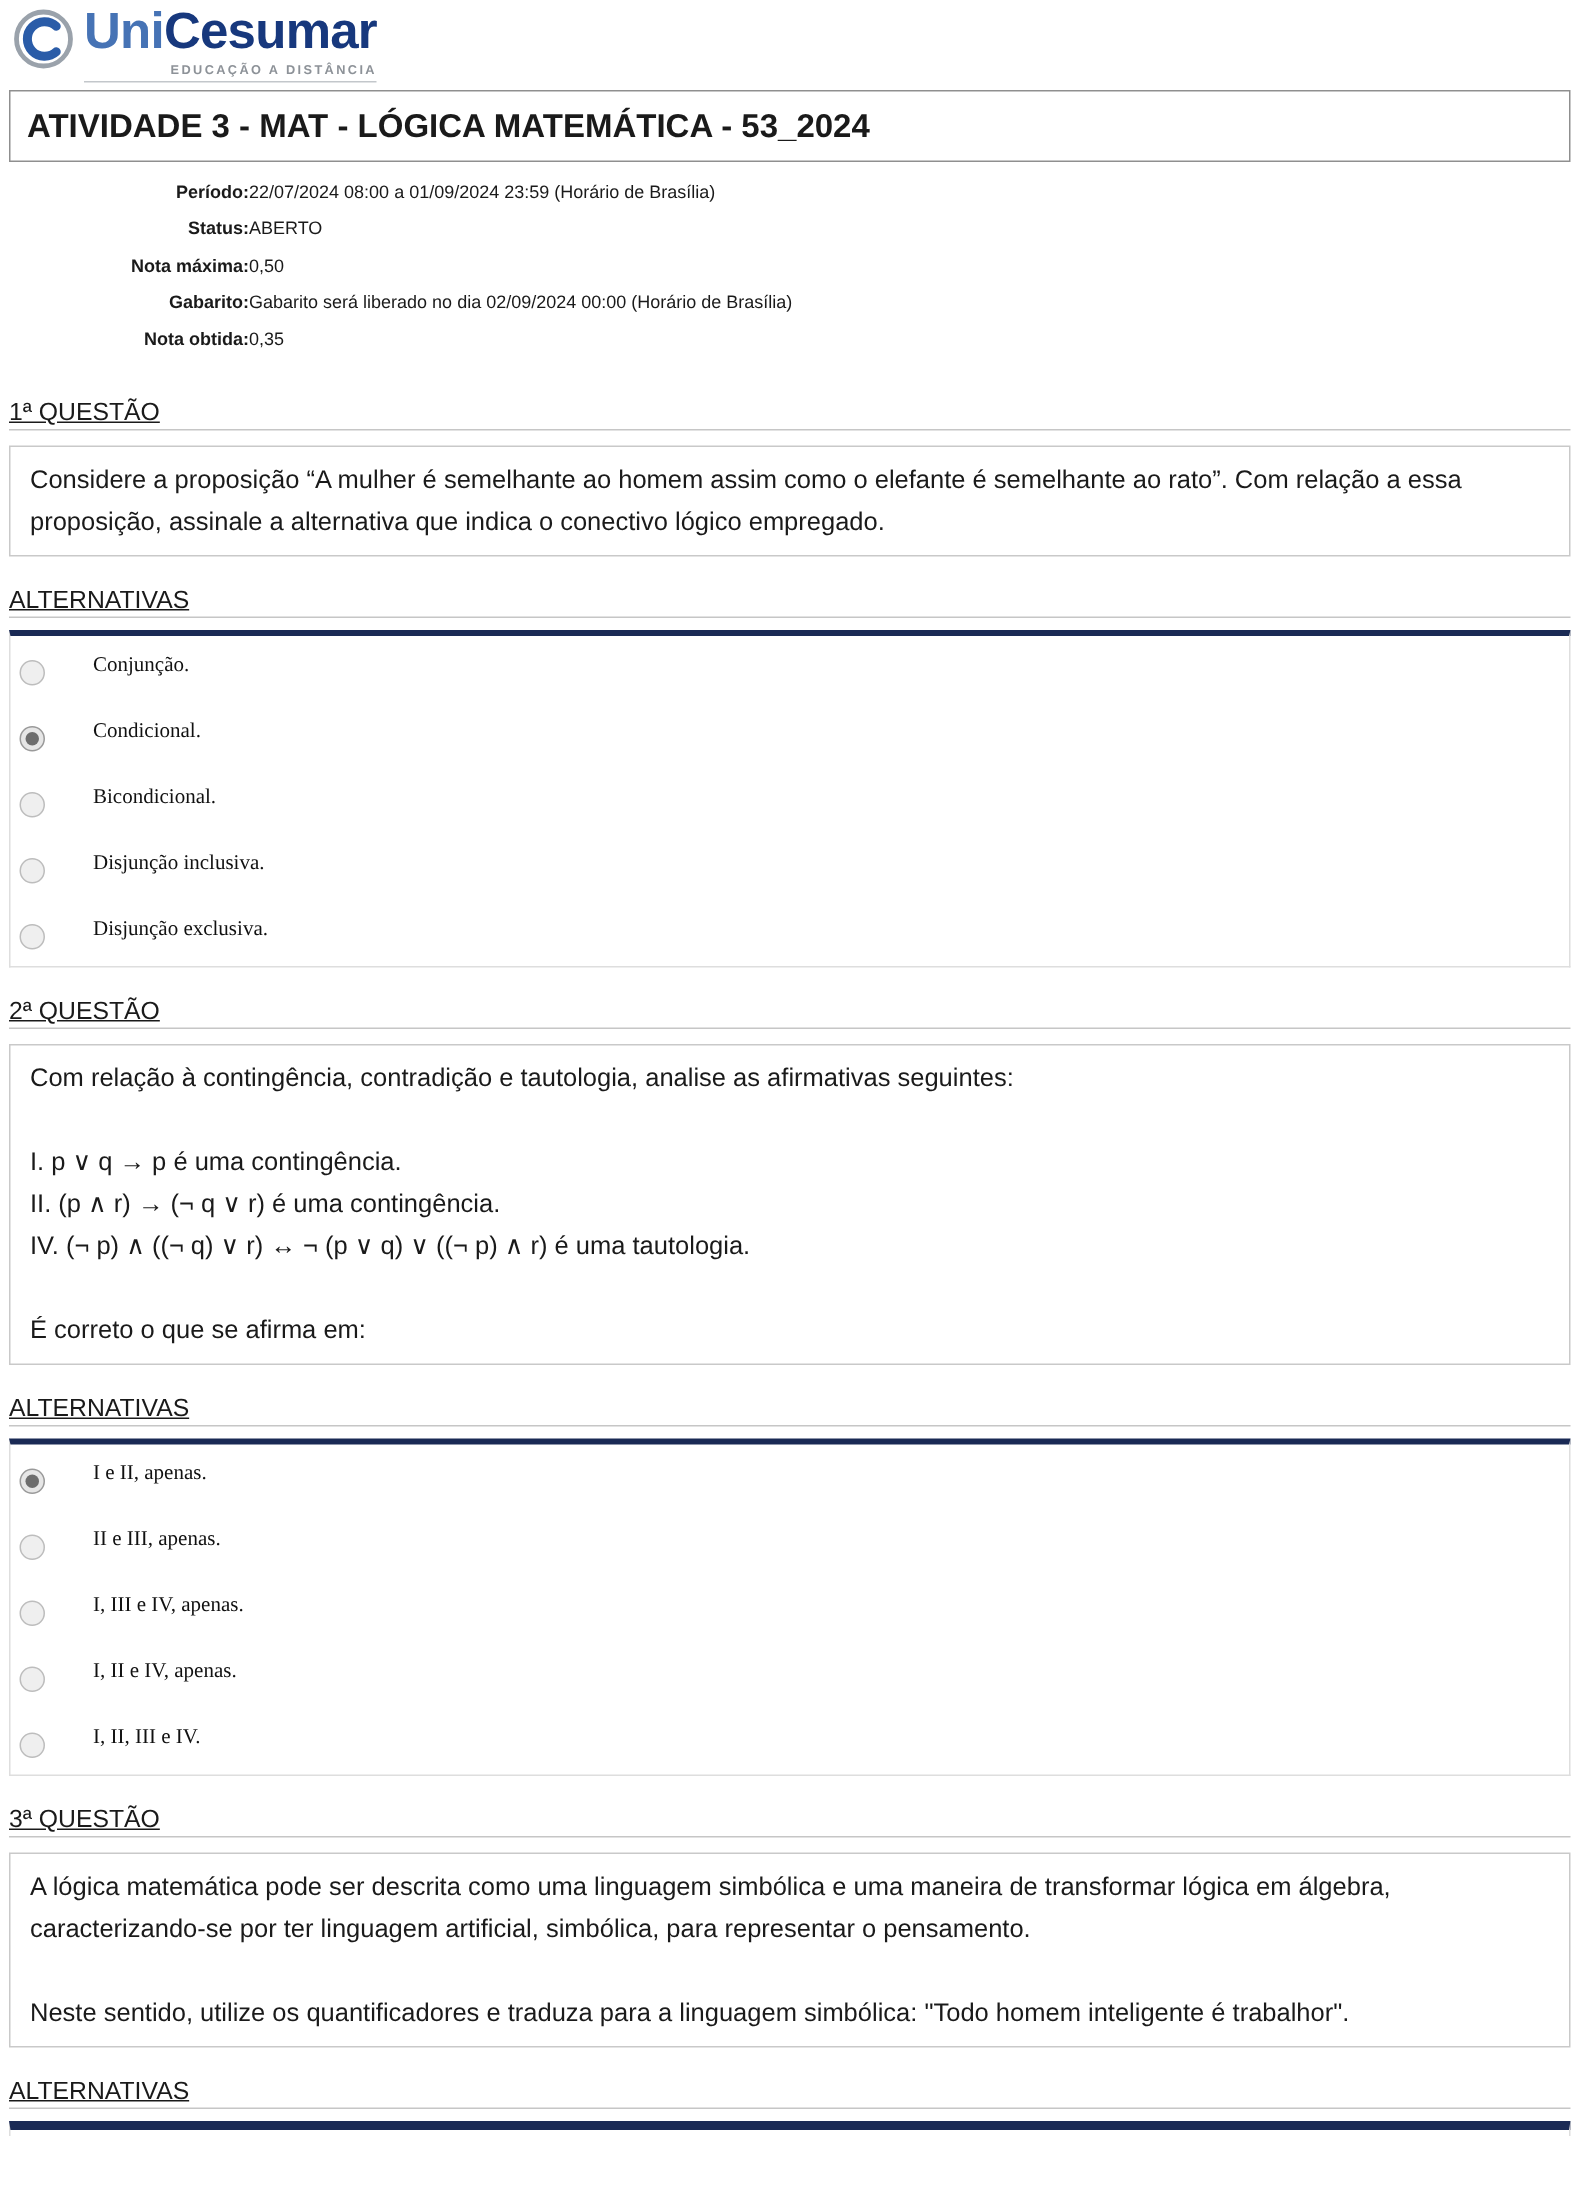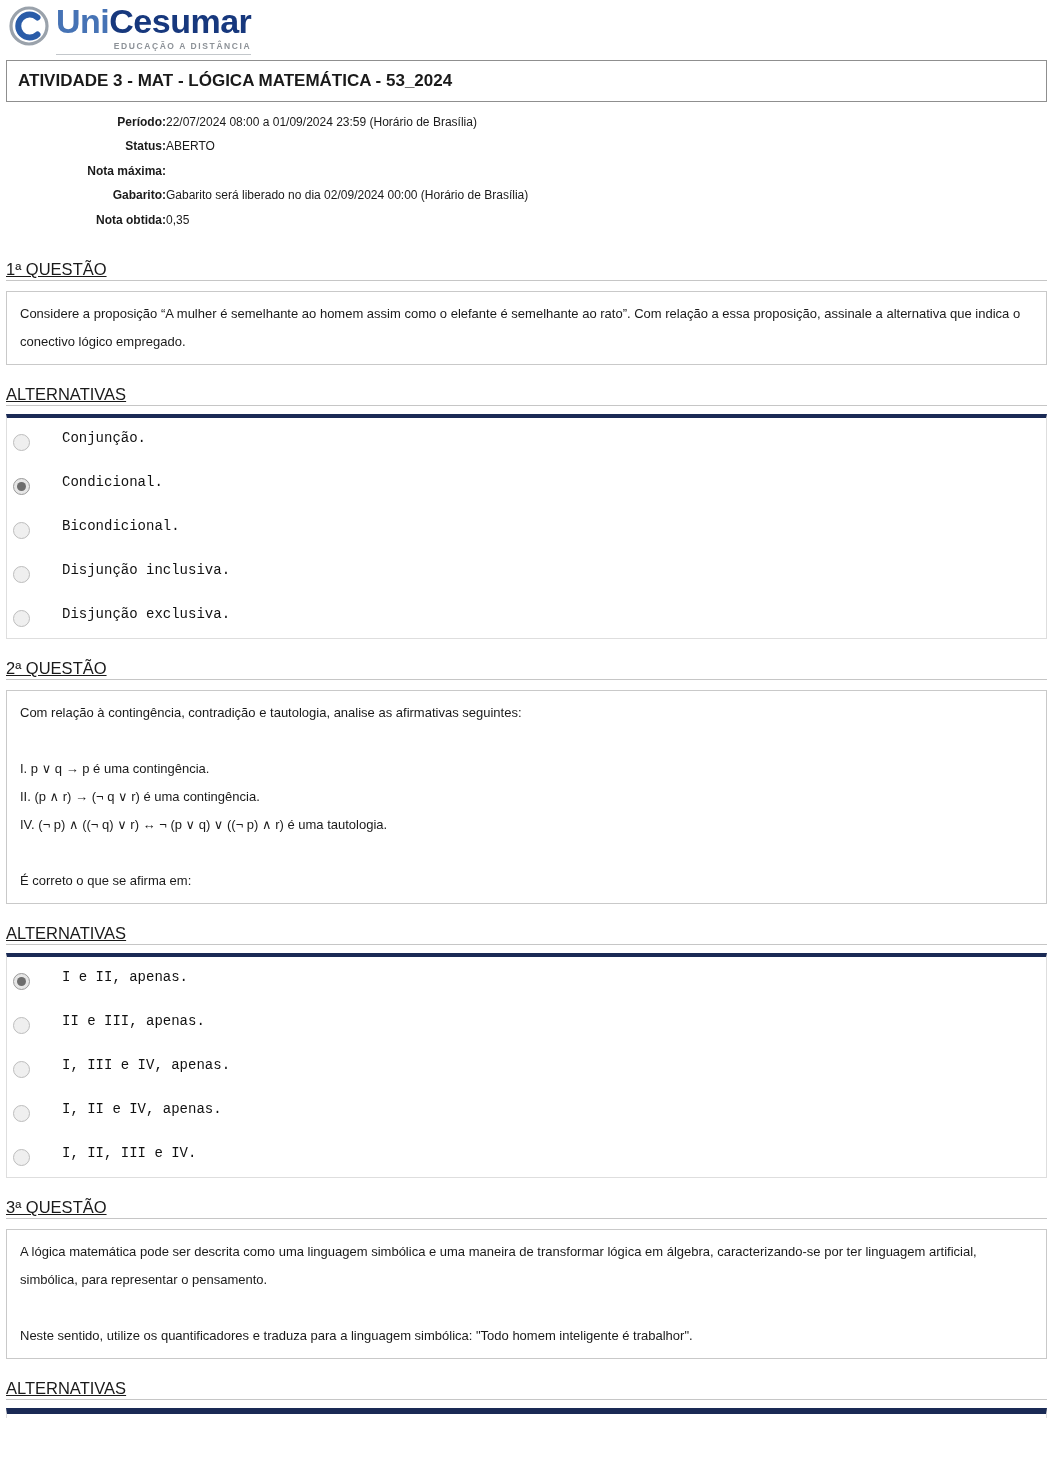--- a/index.html
+++ b/index.html
@@ -21,21 +21,21 @@
   .brand .cesumar { color: #17387d; }
   .tagline {
     font-size: 8.5px; color: #8d9298; letter-spacing: 1.6px;
     text-align: right; margin-top: 1px; font-weight: bold;
   }
 
   
   .title-box {
     border: 1px solid #8f8f8f;
     padding: 10px 11px;
-    font-size: 17px;
+    font-size: 22px;
     font-weight: bold;
     margin-top: 3px;
   }
   .info { padding: 8px 0 8px 0; font-size: 12px; }
   .info-row { display: grid; grid-template-columns: 160px 1fr; line-height: 24.5px; }
   .info-label { font-weight: bold; text-align: right; white-space: nowrap; }
   .info-value { text-align: left; }
 
   
   .sec-heading {
@@ -44,21 +44,21 @@
     font-size: 16.5px;
     line-height: 22px;
   }
   .sec-heading span { text-decoration: underline; }
 
   
   .q-box {
     border: 1px solid #c9c9c9;
     margin-top: 10px;
     padding: 8px 13px;
-    font-size: 13px;
+    font-size: 17px;
     line-height: 28px;
   }
   .q-line { min-height: 28px; }
 
   
   .alt-box {
     margin-top: 8px;
     border: 1px solid #dedede;
     border-top: 4px solid #1a2a55;
   }
@@ -86,21 +86,21 @@
   .radio.selected::after {
     content: "";
     position: absolute;
     left: 3px; top: 3px; right: 3px; bottom: 3px;
     border-radius: 50%;
     background: #6d6d6d;
   }
   .alt-label {
     margin-left: 32px;
     padding-top: 1px;
-    font-family: Liberation Mono, monospace;
+    font-family: Liberation Serif, serif;
     font-size: 14px;
     line-height: 20px;
     color: #111;
   }
 </style>
 </head>
 <body>
 
 <div class="page">
 
@@ -123,20 +123,21 @@
     <div class="info-row">
       <span class="info-label">Período:</span>
         <span class="info-value">22/07/2024 08:00 a 01/09/2024 23:59 (Horário de Brasília)</span>
     </div>
     <div class="info-row">
       <span class="info-label">Status:</span>
         <span class="info-value">ABERTO</span>
     </div>
     <div class="info-row">
       <span class="info-label">Nota máxima:</span>
+        <span class="info-value">0,50</span>
     </div>
     <div class="info-row">
       <span class="info-label">Gabarito:</span>
         <span class="info-value">Gabarito será liberado no dia 02/09/2024 00:00 (Horário de Brasília)</span>
     </div>
     <div class="info-row">
       <span class="info-label">Nota obtida:</span>
         <span class="info-value">0,35</span>
     </div>
   </div>

